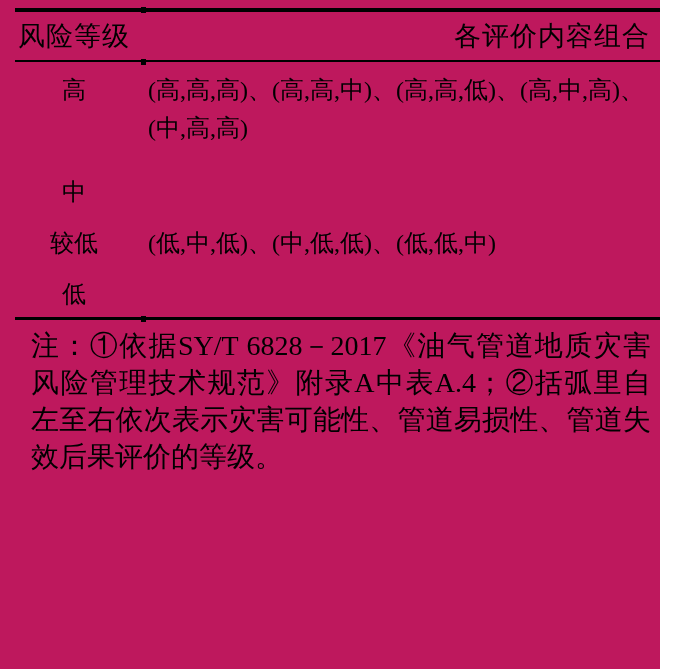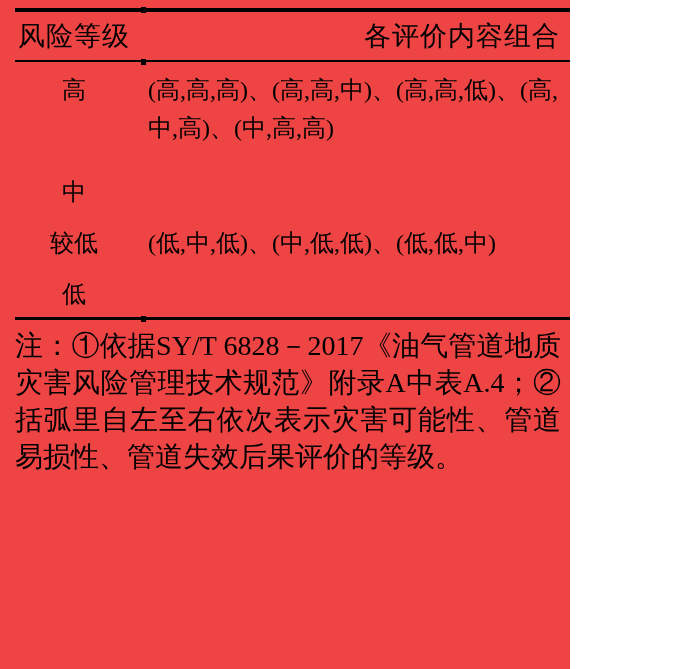--- a/index.html
+++ b/index.html
@@ -2,23 +2,23 @@
 <html><head>
 <meta charset="utf-8">
 <style>
   html, body {
     margin: 0;
     padding: 0;
     background: #ffffff;
   }
   .page {
     position: relative;
-    width: 570px;
+    width: 660px;
     height: 669px;
-    background: #ef4444;
+    background: #be185d;
     color: #000000;
     font-family: "Liberation Serif", serif;
     overflow: hidden;
   }
   .rule {
     position: relative;
     margin-left: 15px;
     width: 675px;
     background: #000000;
   }
@@ -64,21 +64,21 @@
     flex: none;
   }
   .td-combos {
     flex: 1;
     font-size: 24px;
     line-height: 38px;
     text-align: left;
     word-break: normal;
   }
   .note {
-    margin: 7px 9px 0 15px;
+    margin: 7px 9px 0 31px;
     font-size: 28px;
     line-height: 37px;
     text-align: justify;
   }
 </style>
 </head>
 <body>
 
 <div class="page">
 

